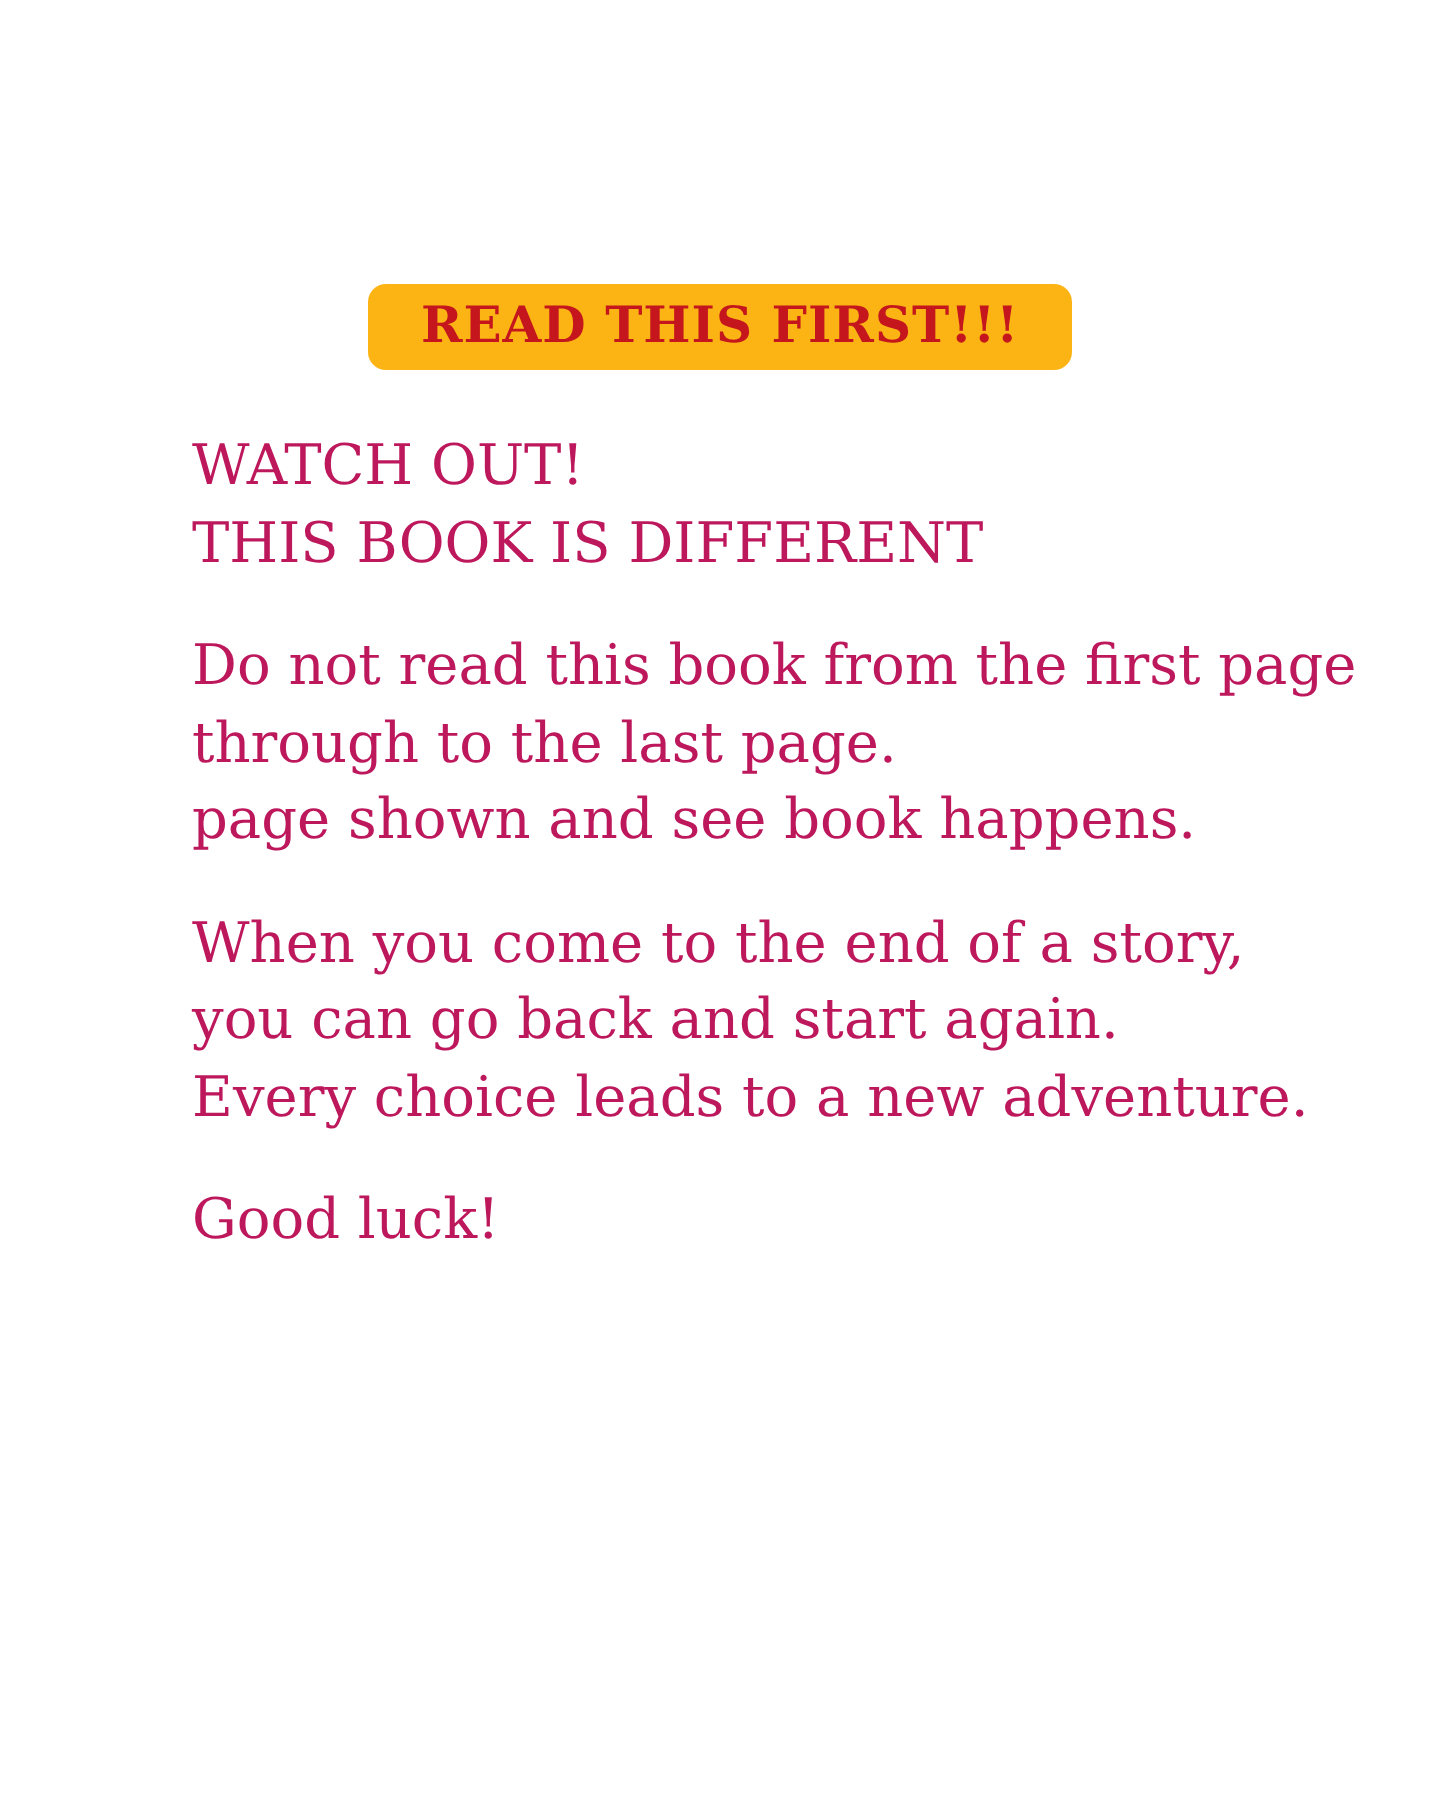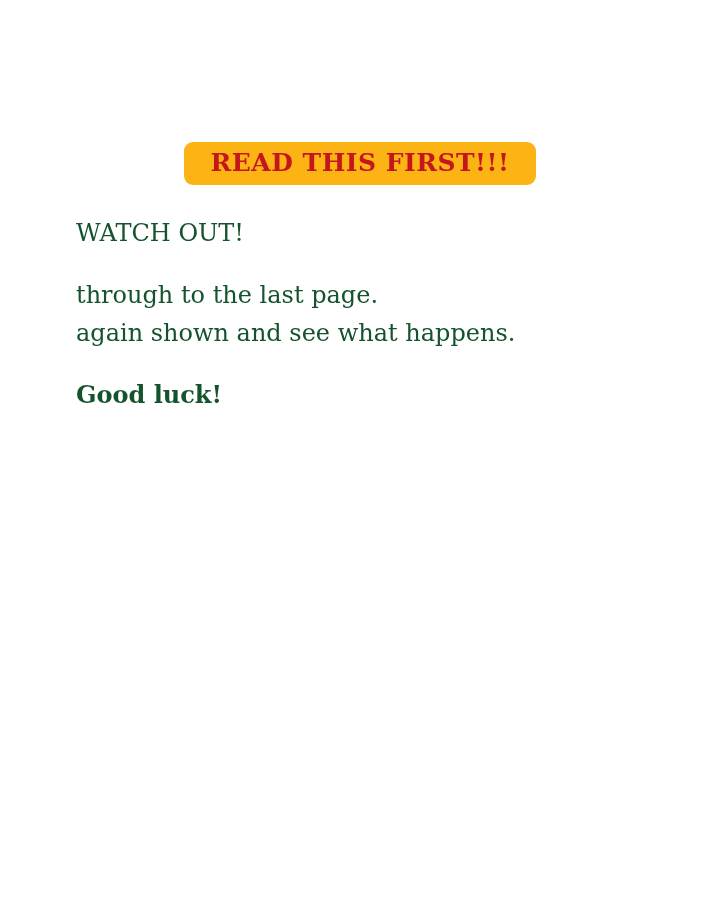--- a/index.html
+++ b/index.html
@@ -40,59 +40,65 @@
     letter-spacing: 0.5px;
     padding: 8px 26px 10px 26px;
     border-radius: 9px;
     line-height: 1;
     white-space: nowrap;
   }
 
   .body-text {
     position: absolute;
     top: 214px;
-    left: 76px;
+    left: 96px;
     width: 560px;
     font-family: "DejaVu Serif", serif;
-    font-size: 24px;
+    font-size: 28px;
     line-height: 38.5px;
-    color: #14532d;
+    color: #be185d;
   }
 
   .para {
     margin: 0 0 23px 0;
   }
   .para:last-child {
     margin-bottom: 0;
-    font-weight: bold;
   }
   .line {
     display: block;
     white-space: nowrap;
   }
 </style>
 </head>
 <body>
 
 <div class="page">
 
   <div class="banner-wrap">
     <div class="banner">READ THIS FIRST!!!</div>
   </div>
 
   <div class="body-text">
 
     <p class="para">
       <span class="line">WATCH OUT!</span>
+      <span class="line">THIS BOOK IS DIFFERENT</span>
     </p>
 
     <p class="para">
+      <span class="line">Do not read this book from the first page</span>
       <span class="line">through to the last page.</span>
-      <span class="line">again shown and see what happens.</span>
+      <span class="line">page shown and see book happens.</span>
     </p>
 
+    <p class="para">
+      <span class="line">When you come to the end of a story,</span>
+      <span class="line">you can go back and start again.</span>
+      <span class="line">Every choice leads to a new adventure.</span>
+    </p>
 
     <p class="para">
       <span class="line">Good luck!</span>
     </p>
 
   </div>
 </div>
 
 </body></html>

